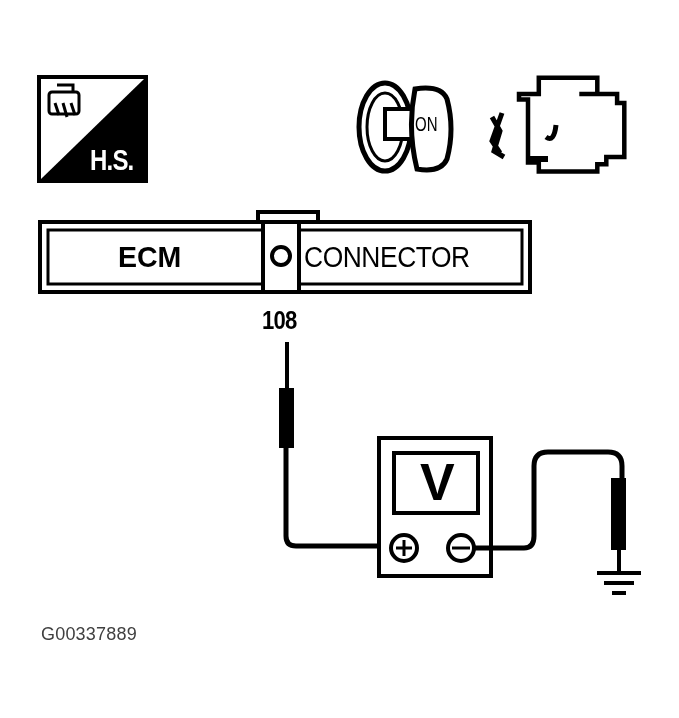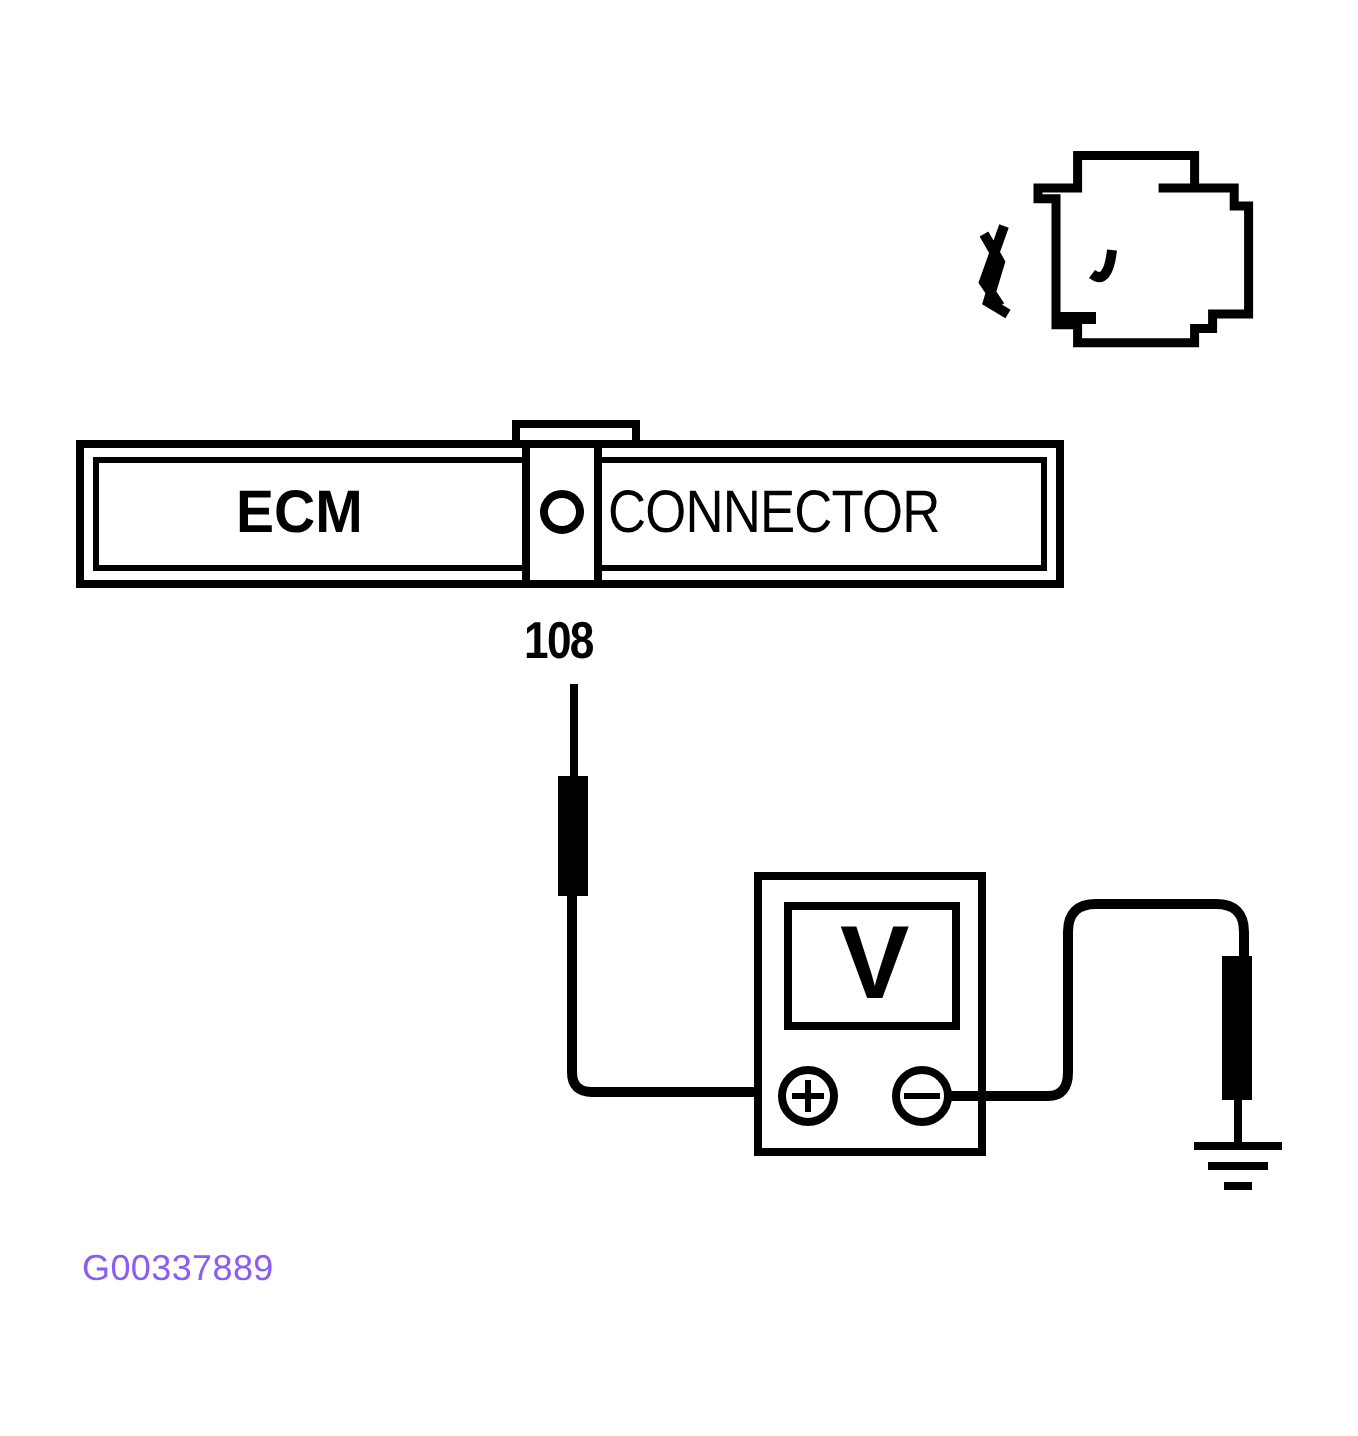--- a/index.html
+++ b/index.html
@@ -1,28 +1,50 @@
 <!DOCTYPE html>
 <html><head>
 <meta charset="utf-8">
 <style>
   html, body { margin:0; padding:0; background:#ffffff; }
   body { width:679px; height:718px; position:relative; overflow:hidden; font-family:"Liberation Sans", sans-serif; }
   .abs { position:absolute; }
   svg { position:absolute; left:0; top:0; }
   .label-bold { font-family:"Liberation Sans", sans-serif; font-weight:bold; color:#000; }
-  .caption { position:absolute; left:41px; top:624px; font-size:18px; color:#8b5cf6; font-family:"Liberation Sans", sans-serif; letter-spacing:0.2px; }
+  .caption { position:absolute; left:41px; top:624px; font-size:18px; color:#404040; font-family:"Liberation Sans", sans-serif; letter-spacing:0.2px; }
 </style>
 </head>
 <body>
 
 <div class="abs" style="left:0;top:0;width:679px;height:200px;">
 
+  <div class="abs" style="left:37px;top:75px;width:111px;height:108px;">
+    <svg width="111" height="108" viewBox="0 0 111 108">
+      <rect x="2" y="2" width="107" height="104" fill="#fff" stroke="#000" stroke-width="4"></rect>
+      <polygon points="107,4 107,104 4,104" fill="#000"></polygon>
+
+      <g stroke="#000" stroke-width="3" fill="none">
+        <rect x="12" y="17" width="30" height="22" rx="3"></rect>
+        <path d="M20 10 h16 v7"></path>
+        <path d="M18 28 l4 12 M26 28 l4 14 M34 28 l4 12"></path>
+      </g>
+    </svg>
+    <span class="abs label-bold" style="left:53px;top:68px;font-size:30px;color:#fff;letter-spacing:-1px;transform:scaleX(0.8);transform-origin:left;">H.S.</span>
+  </div>
 
 
+  <div class="abs" style="left:355px;top:75px;width:105px;height:100px;">
+    <svg width="105" height="100" viewBox="0 0 105 100">
+      <ellipse cx="30" cy="52" rx="26" ry="44" fill="#fff" stroke="#000" stroke-width="5"></ellipse>
+      <ellipse cx="30" cy="52" rx="18" ry="34" fill="none" stroke="#000" stroke-width="3"></ellipse>
+      <rect x="30" y="34" width="40" height="30" fill="#fff" stroke="#000" stroke-width="4"></rect>
+      <path d="M60 14 q26 -4 32 10 q8 30 0 60 q-6 14 -30 10 q-10 -40 -2 -80 z" fill="#fff" stroke="#000" stroke-width="5"></path>
+    </svg>
+    <span class="abs label-bold" style="left:60px;top:38px;font-size:20px;font-weight:normal;transform:scaleX(0.75);transform-origin:left;">ON</span>
+  </div>
 
   <div class="abs" style="left:488px;top:75px;width:145px;height:100px;">
     <svg width="145" height="100" viewBox="0 0 145 100">
       <path d="M40 30 h22 v-18 h65 v18 h-20 v0 h42 v10 h8 v60 h-20 v8 h-10 v8 h-65 v-10 h-12 v-70 h-10 z" fill="#fff" stroke="#000" stroke-width="5" transform="translate(-5,-8) scale(0.9)"></path>
       <path d="M4 42 l8 14 l-6 20 l10 6 M14 38 l-10 28 l8 12" fill="none" stroke="#000" stroke-width="5"></path>
       <path d="M58 62 q8 6 10 -12" fill="none" stroke="#000" stroke-width="5"></path>
       <path d="M38 84 h22" stroke="#000" stroke-width="6"></path>
     </svg>
   </div>
 </div>

